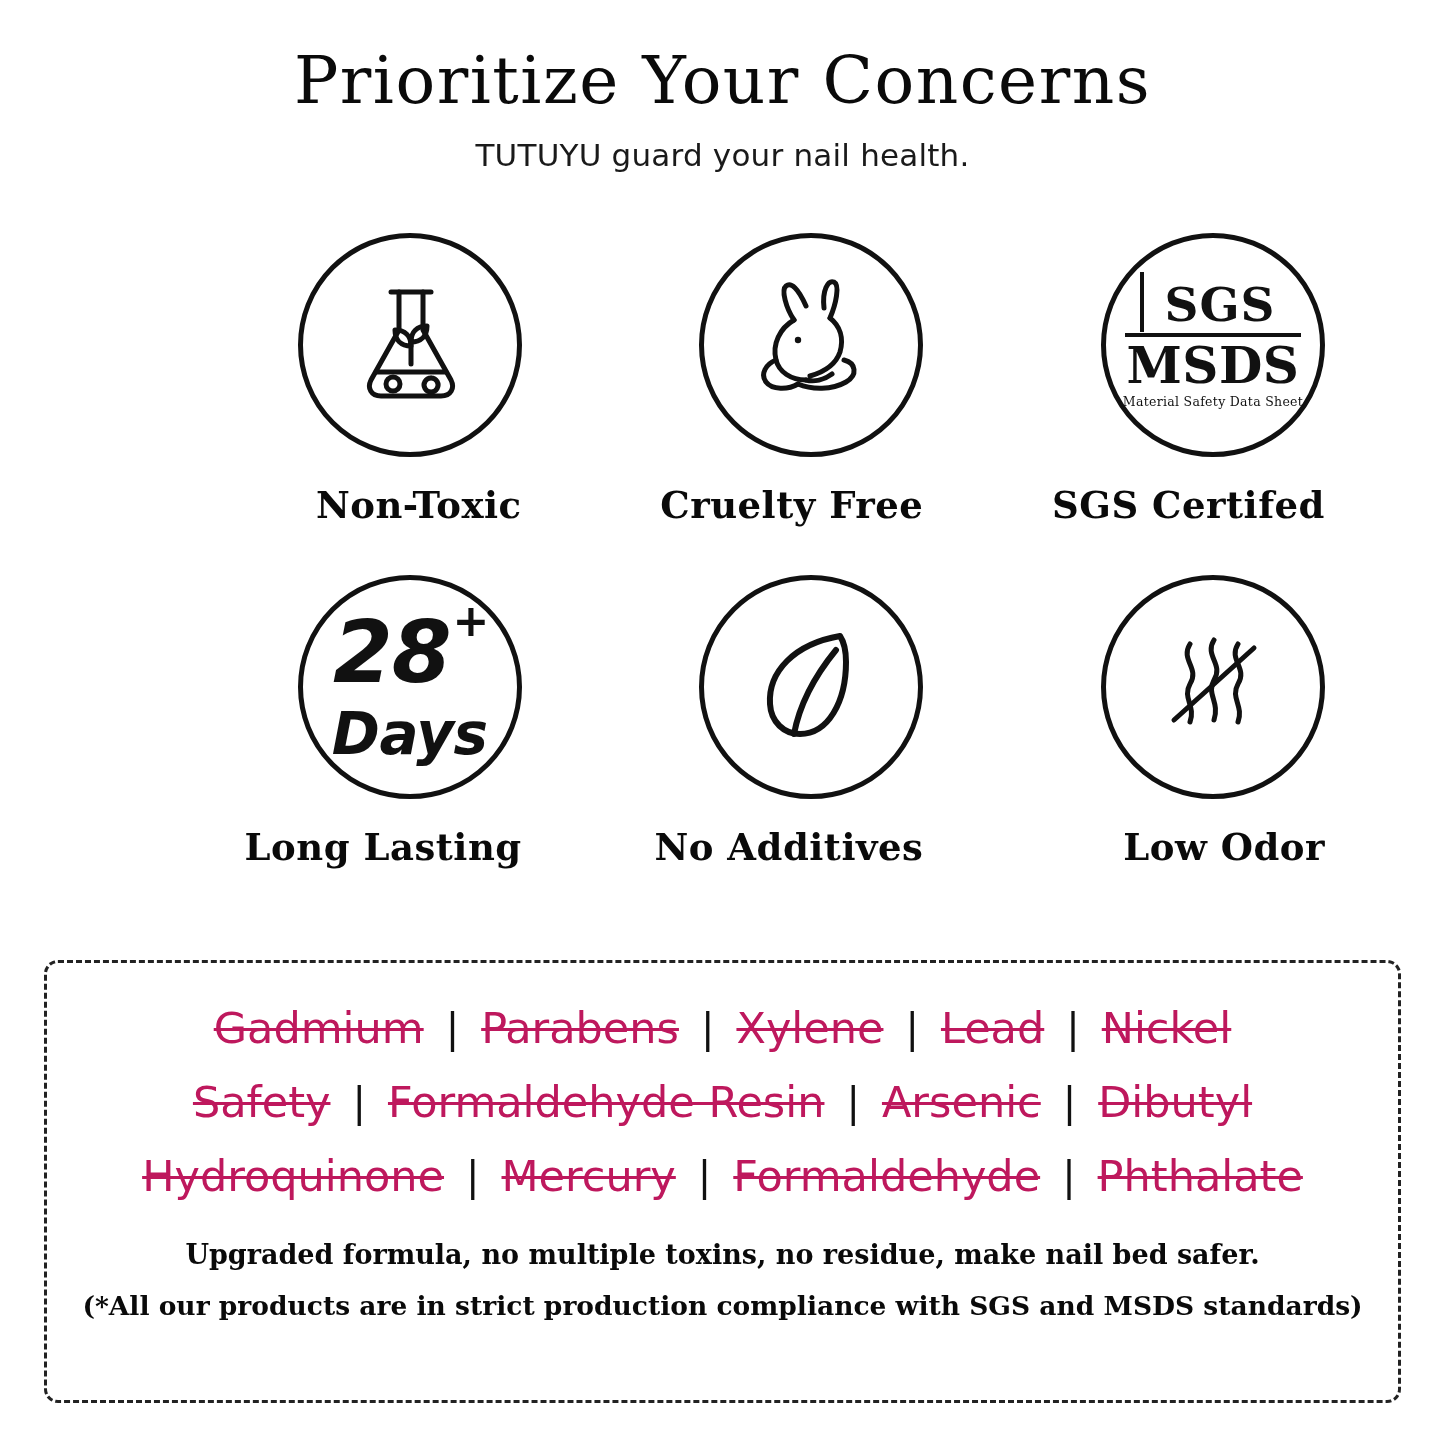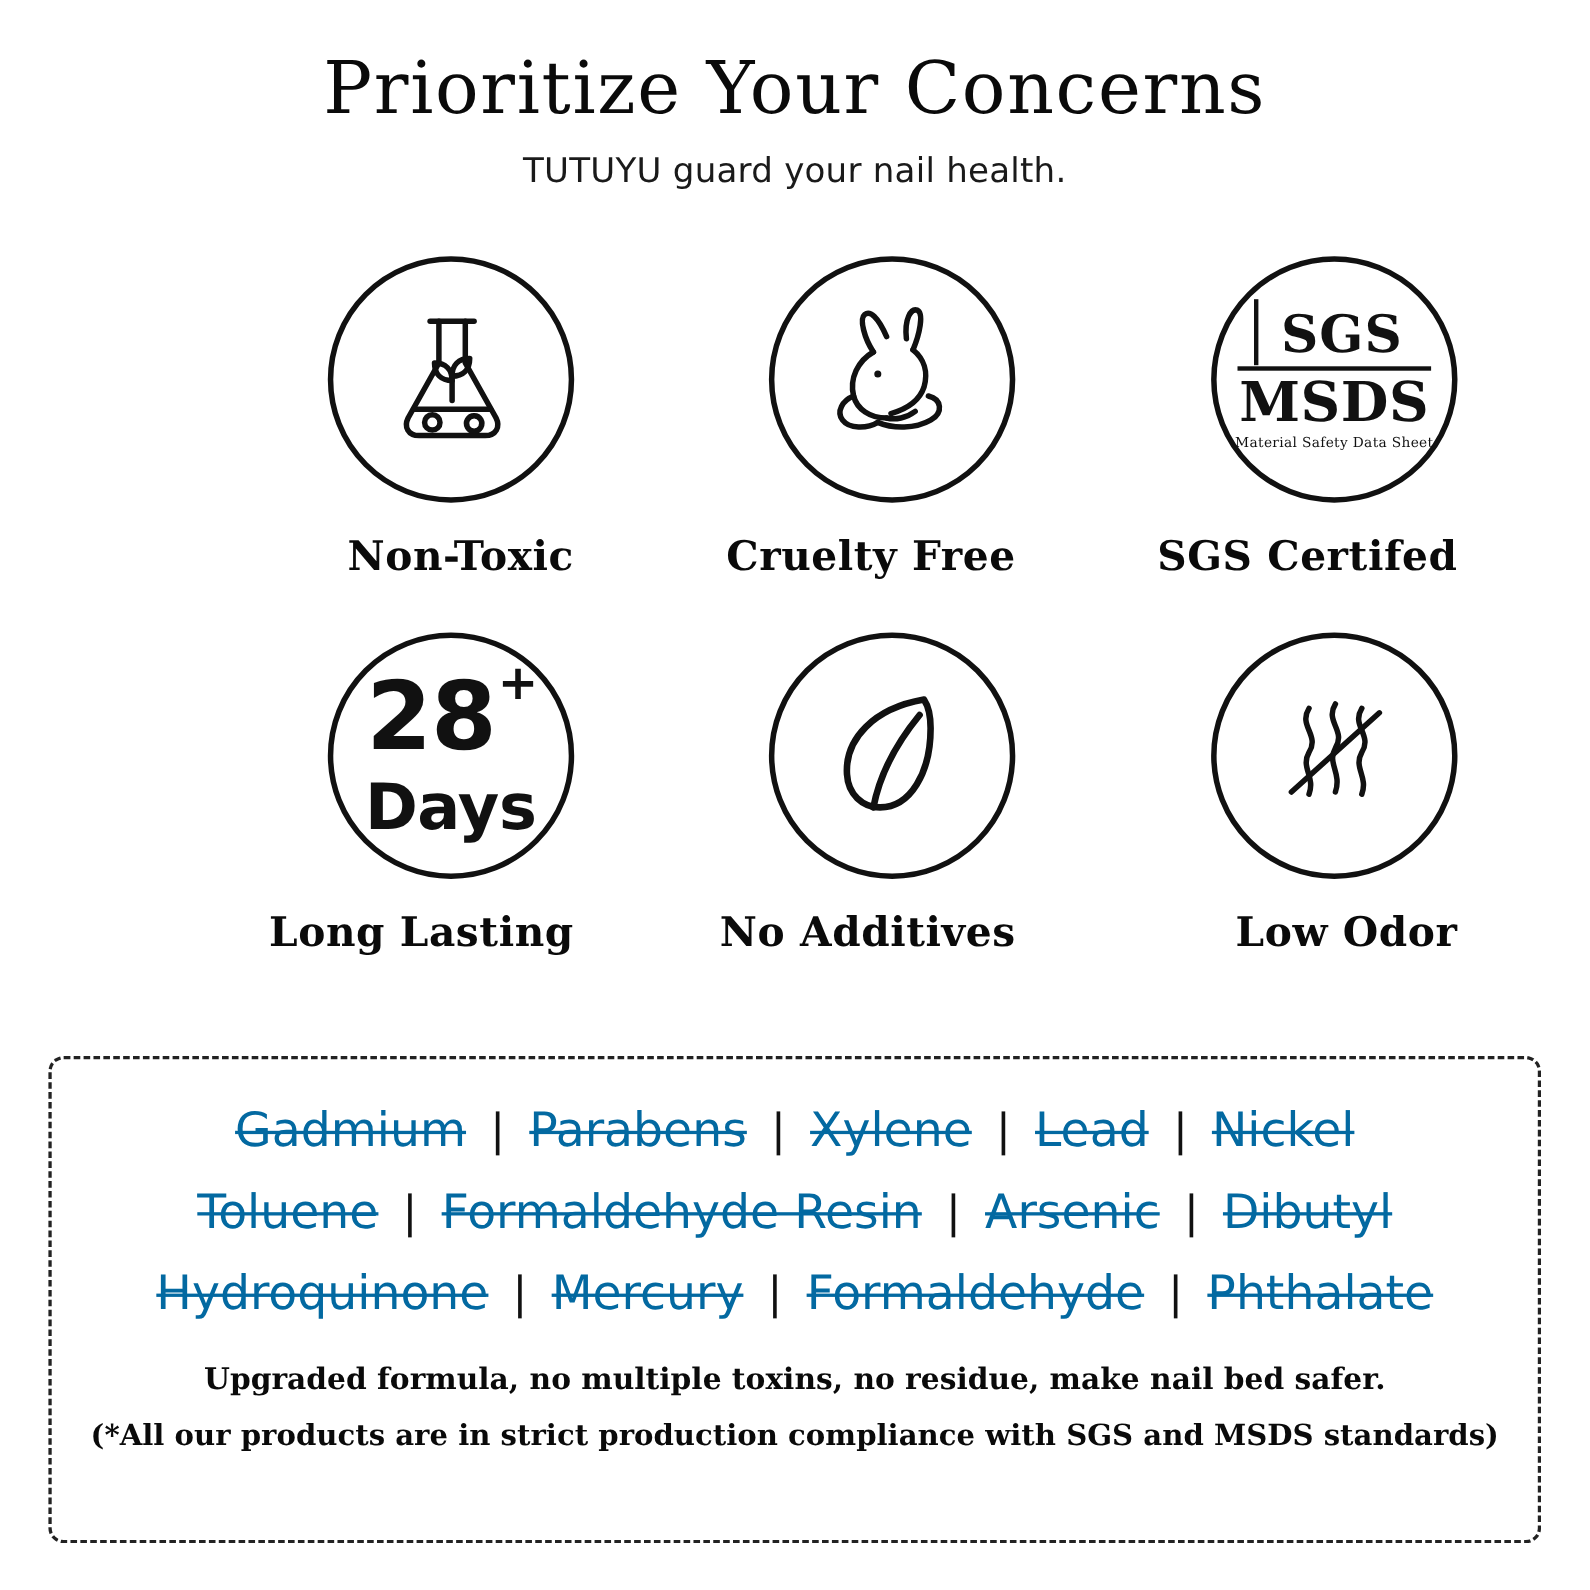--- a/index.html
+++ b/index.html
@@ -121,20 +121,21 @@
     background: #111;
   }
 
   
   .days-wrap {
     display: flex;
     flex-direction: column;
     align-items: center;
     justify-content: center;
     line-height: 0.92;
+    font-style: italic;
   }
   .days-num {
     font-family: "DejaVu Sans", sans-serif;
     font-weight: 700;
     font-size: 86px;
     letter-spacing: -1px;
     position: relative;
   }
   .days-plus {
     font-size: 44px;
@@ -171,21 +172,21 @@
     display: flex;
     align-items: center;
     justify-content: center;
     flex-wrap: nowrap;
     margin-bottom: 24px;
   }
   .chem {
     font-family: "DejaVu Sans", sans-serif;
     font-size: 43px;
     font-weight: 400;
-    color: #0369a1;
+    color: #be185d;
     text-decoration: line-through;
     text-decoration-thickness: 3px;
     white-space: nowrap;
     padding: 0 6px;
   }
   .sep {
     font-family: "DejaVu Sans", sans-serif;
     font-size: 40px;
     color: #111;
     padding: 0 16px;
@@ -308,21 +309,21 @@
       <span class="chem">Parabens</span>
       <span class="sep">|</span>
       <span class="chem">Xylene</span>
       <span class="sep">|</span>
       <span class="chem">Lead</span>
       <span class="sep">|</span>
       <span class="chem">Nickel</span>
     </div>
 
     <div class="chem-row">
-      <span class="chem">Toluene</span>
+      <span class="chem">Safety</span>
       <span class="sep">|</span>
       <span class="chem">Formaldehyde Resin</span>
       <span class="sep">|</span>
       <span class="chem">Arsenic</span>
       <span class="sep">|</span>
       <span class="chem">Dibutyl</span>
     </div>
 
     <div class="chem-row">
       <span class="chem">Hydroquinone</span>

